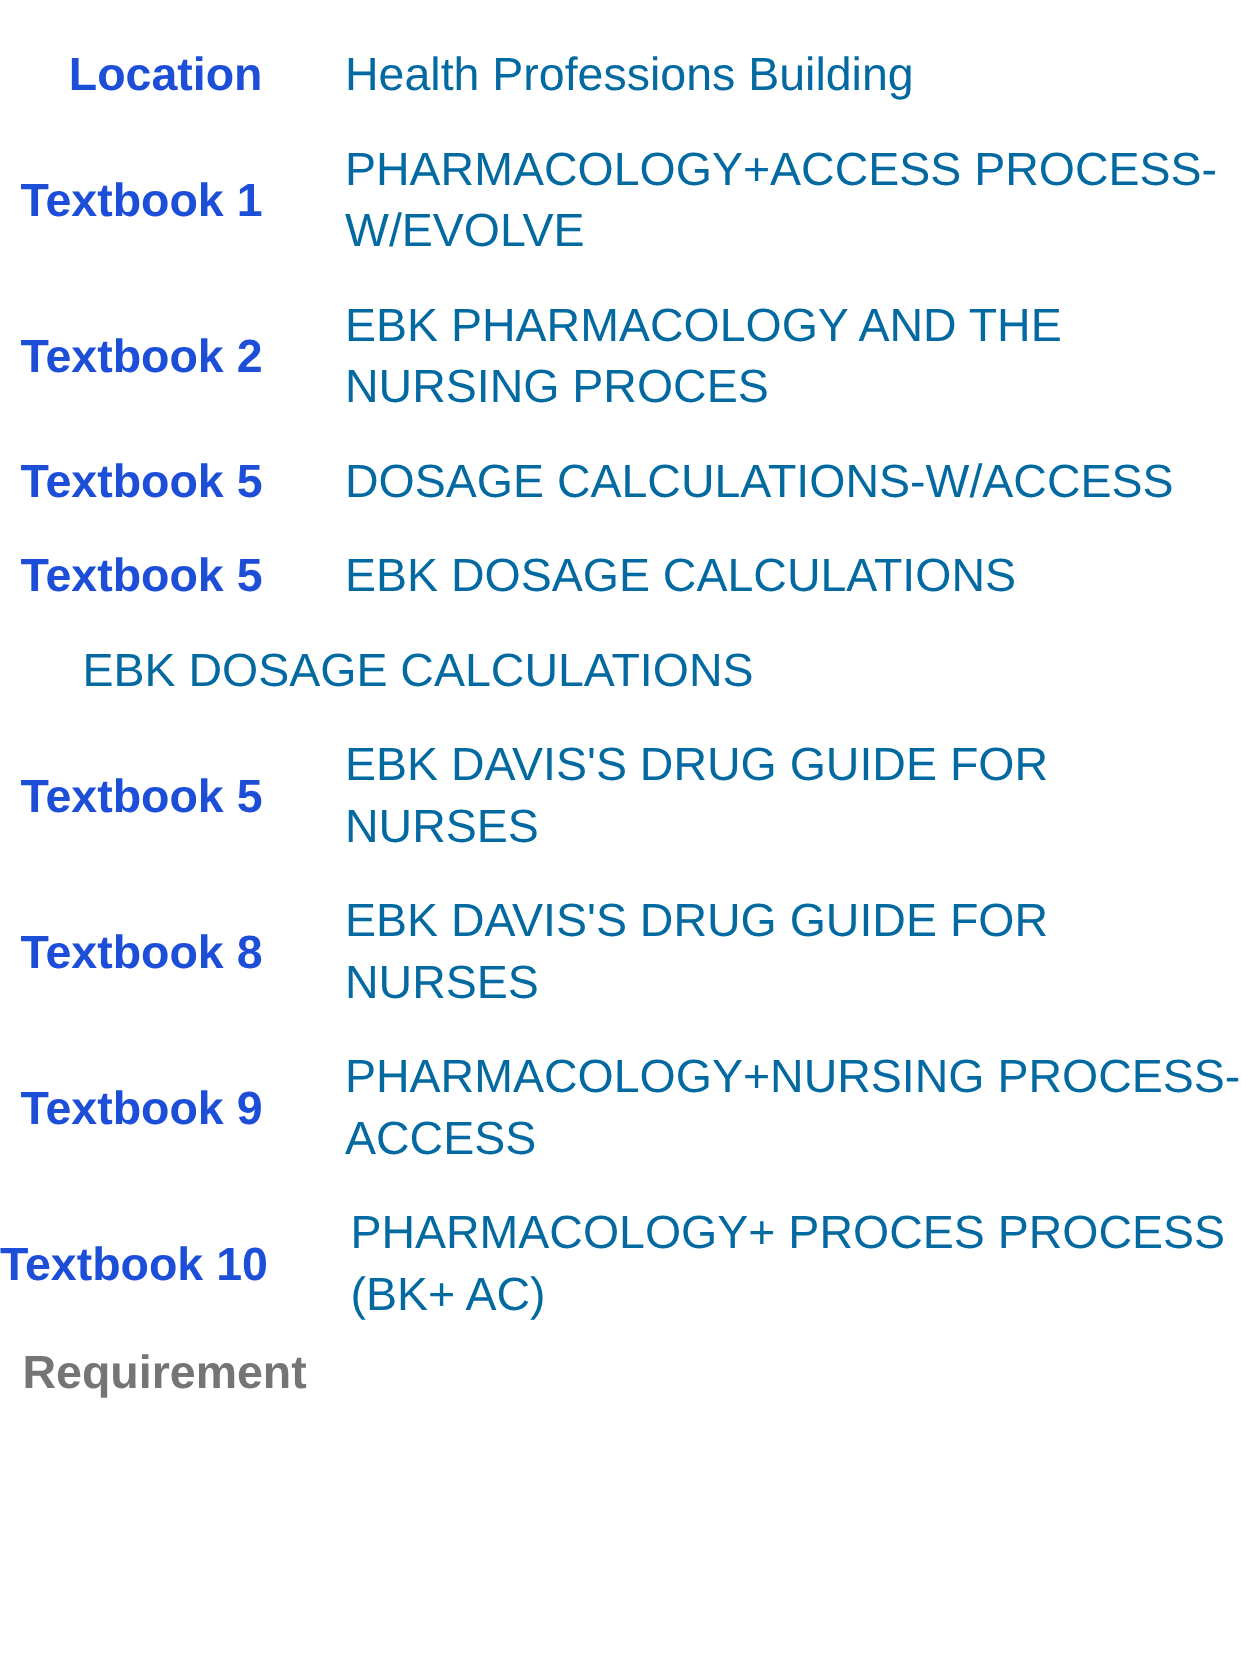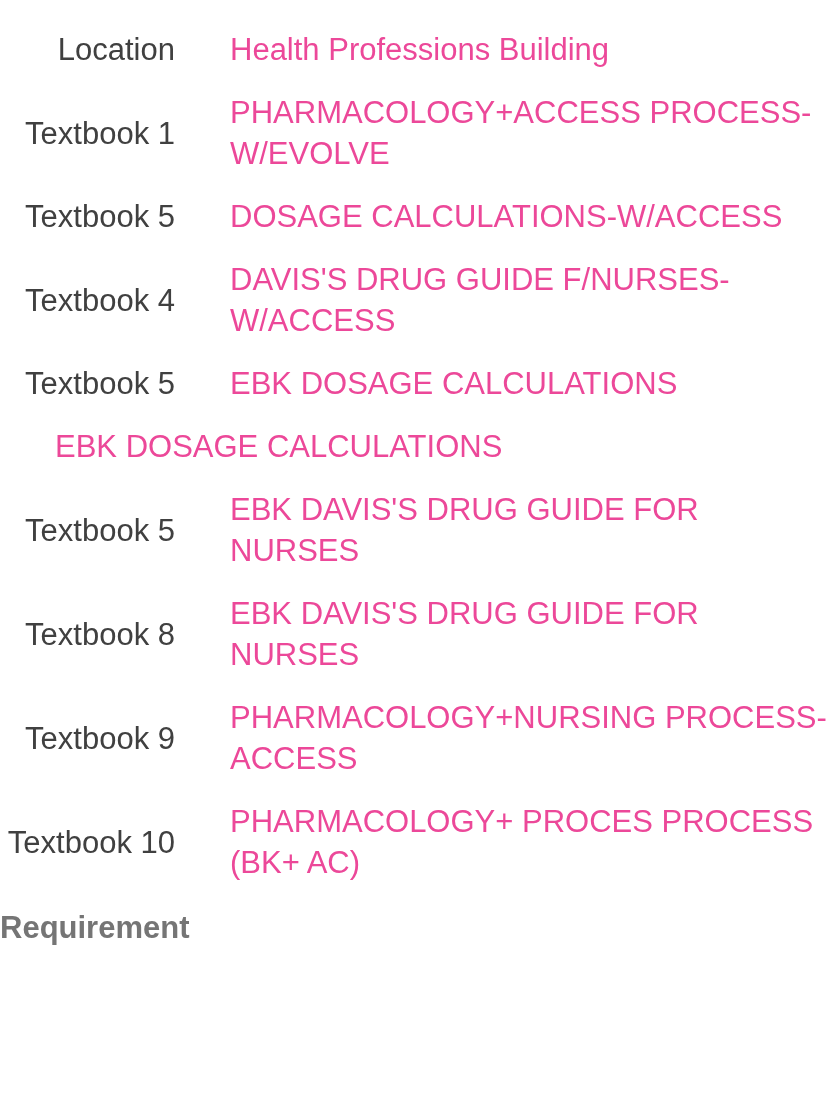--- a/index.html
+++ b/index.html
@@ -18,59 +18,60 @@
   .row {
     display: flex;
     align-items: center;
     padding: 11px 0;
   }
   .label {
     flex: 0 0 175px;
     text-align: right;
     font-size: 31px;
     line-height: 41px;
-    color: #404040;
+    color: #1d4ed8;
     white-space: nowrap;
+    font-weight: bold;
   }
   .value {
     flex: 1;
     margin-left: 55px;
     font-size: 31px;
     line-height: 41px;
-    color: #ec4899;
+    color: #0369a1;
     max-width: 597px;
   }
   .req-heading {
-    margin-top: 13px;
+    padding-left: 15px;
     font-size: 31px;
     line-height: 41px;
     font-weight: bold;
     color: #757575;
   }
 </style>
 </head>
 <body>
 
 <main>
   <section class="details" id="details-rows">
       <div class="row">
         <div class="label">Location</div>
         <div class="value">Health Professions Building</div>
       </div>
       <div class="row">
         <div class="label">Textbook 1</div>
         <div class="value">PHARMACOLOGY+ACCESS PROCESS-W/EVOLVE</div>
       </div>
       <div class="row">
+        <div class="label">Textbook 2</div>
+        <div class="value">EBK PHARMACOLOGY AND THE NURSING PROCES</div>
+      </div>
+      <div class="row">
         <div class="label">Textbook 5</div>
         <div class="value">DOSAGE CALCULATIONS-W/ACCESS</div>
-      </div>
-      <div class="row">
-        <div class="label">Textbook 4</div>
-        <div class="value">DAVIS'S DRUG GUIDE F/NURSES-W/ACCESS</div>
       </div>
       <div class="row">
         <div class="label">Textbook 5</div>
         <div class="value">EBK DOSAGE CALCULATIONS</div>
       </div>
       <div class="row">
         <div class="value">EBK DOSAGE CALCULATIONS</div>
       </div>
       <div class="row">
         <div class="label">Textbook 5</div>

